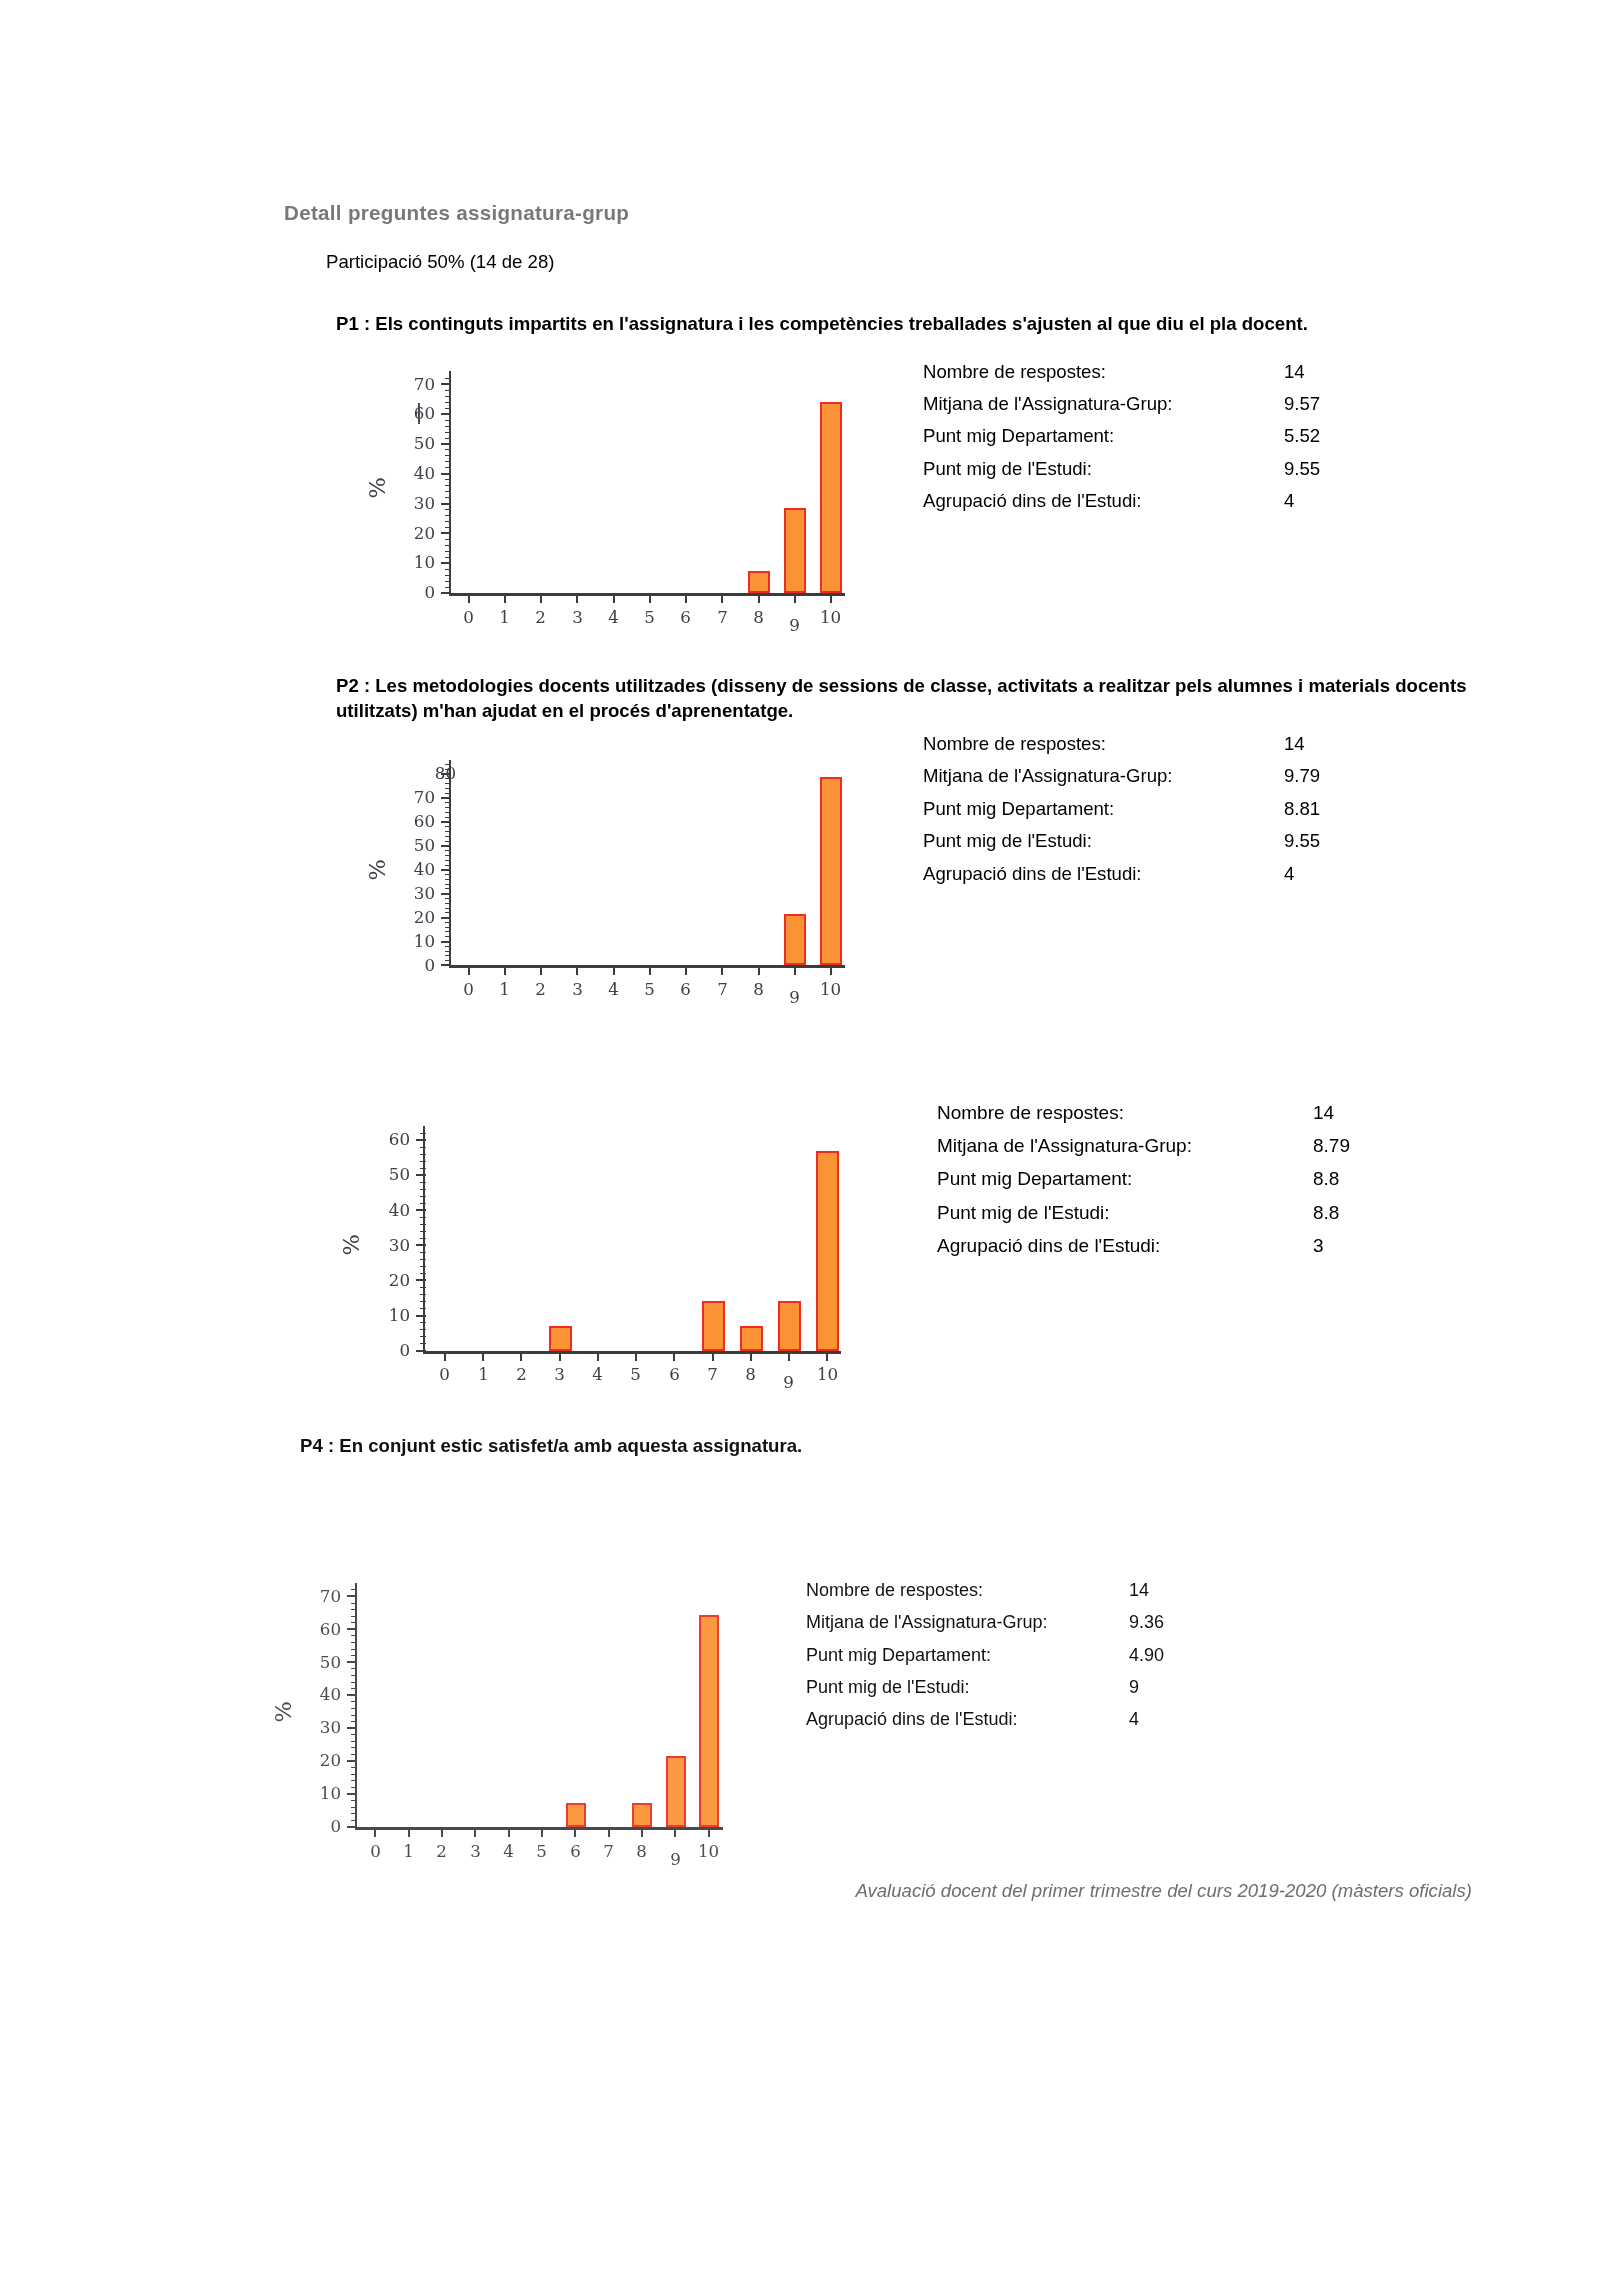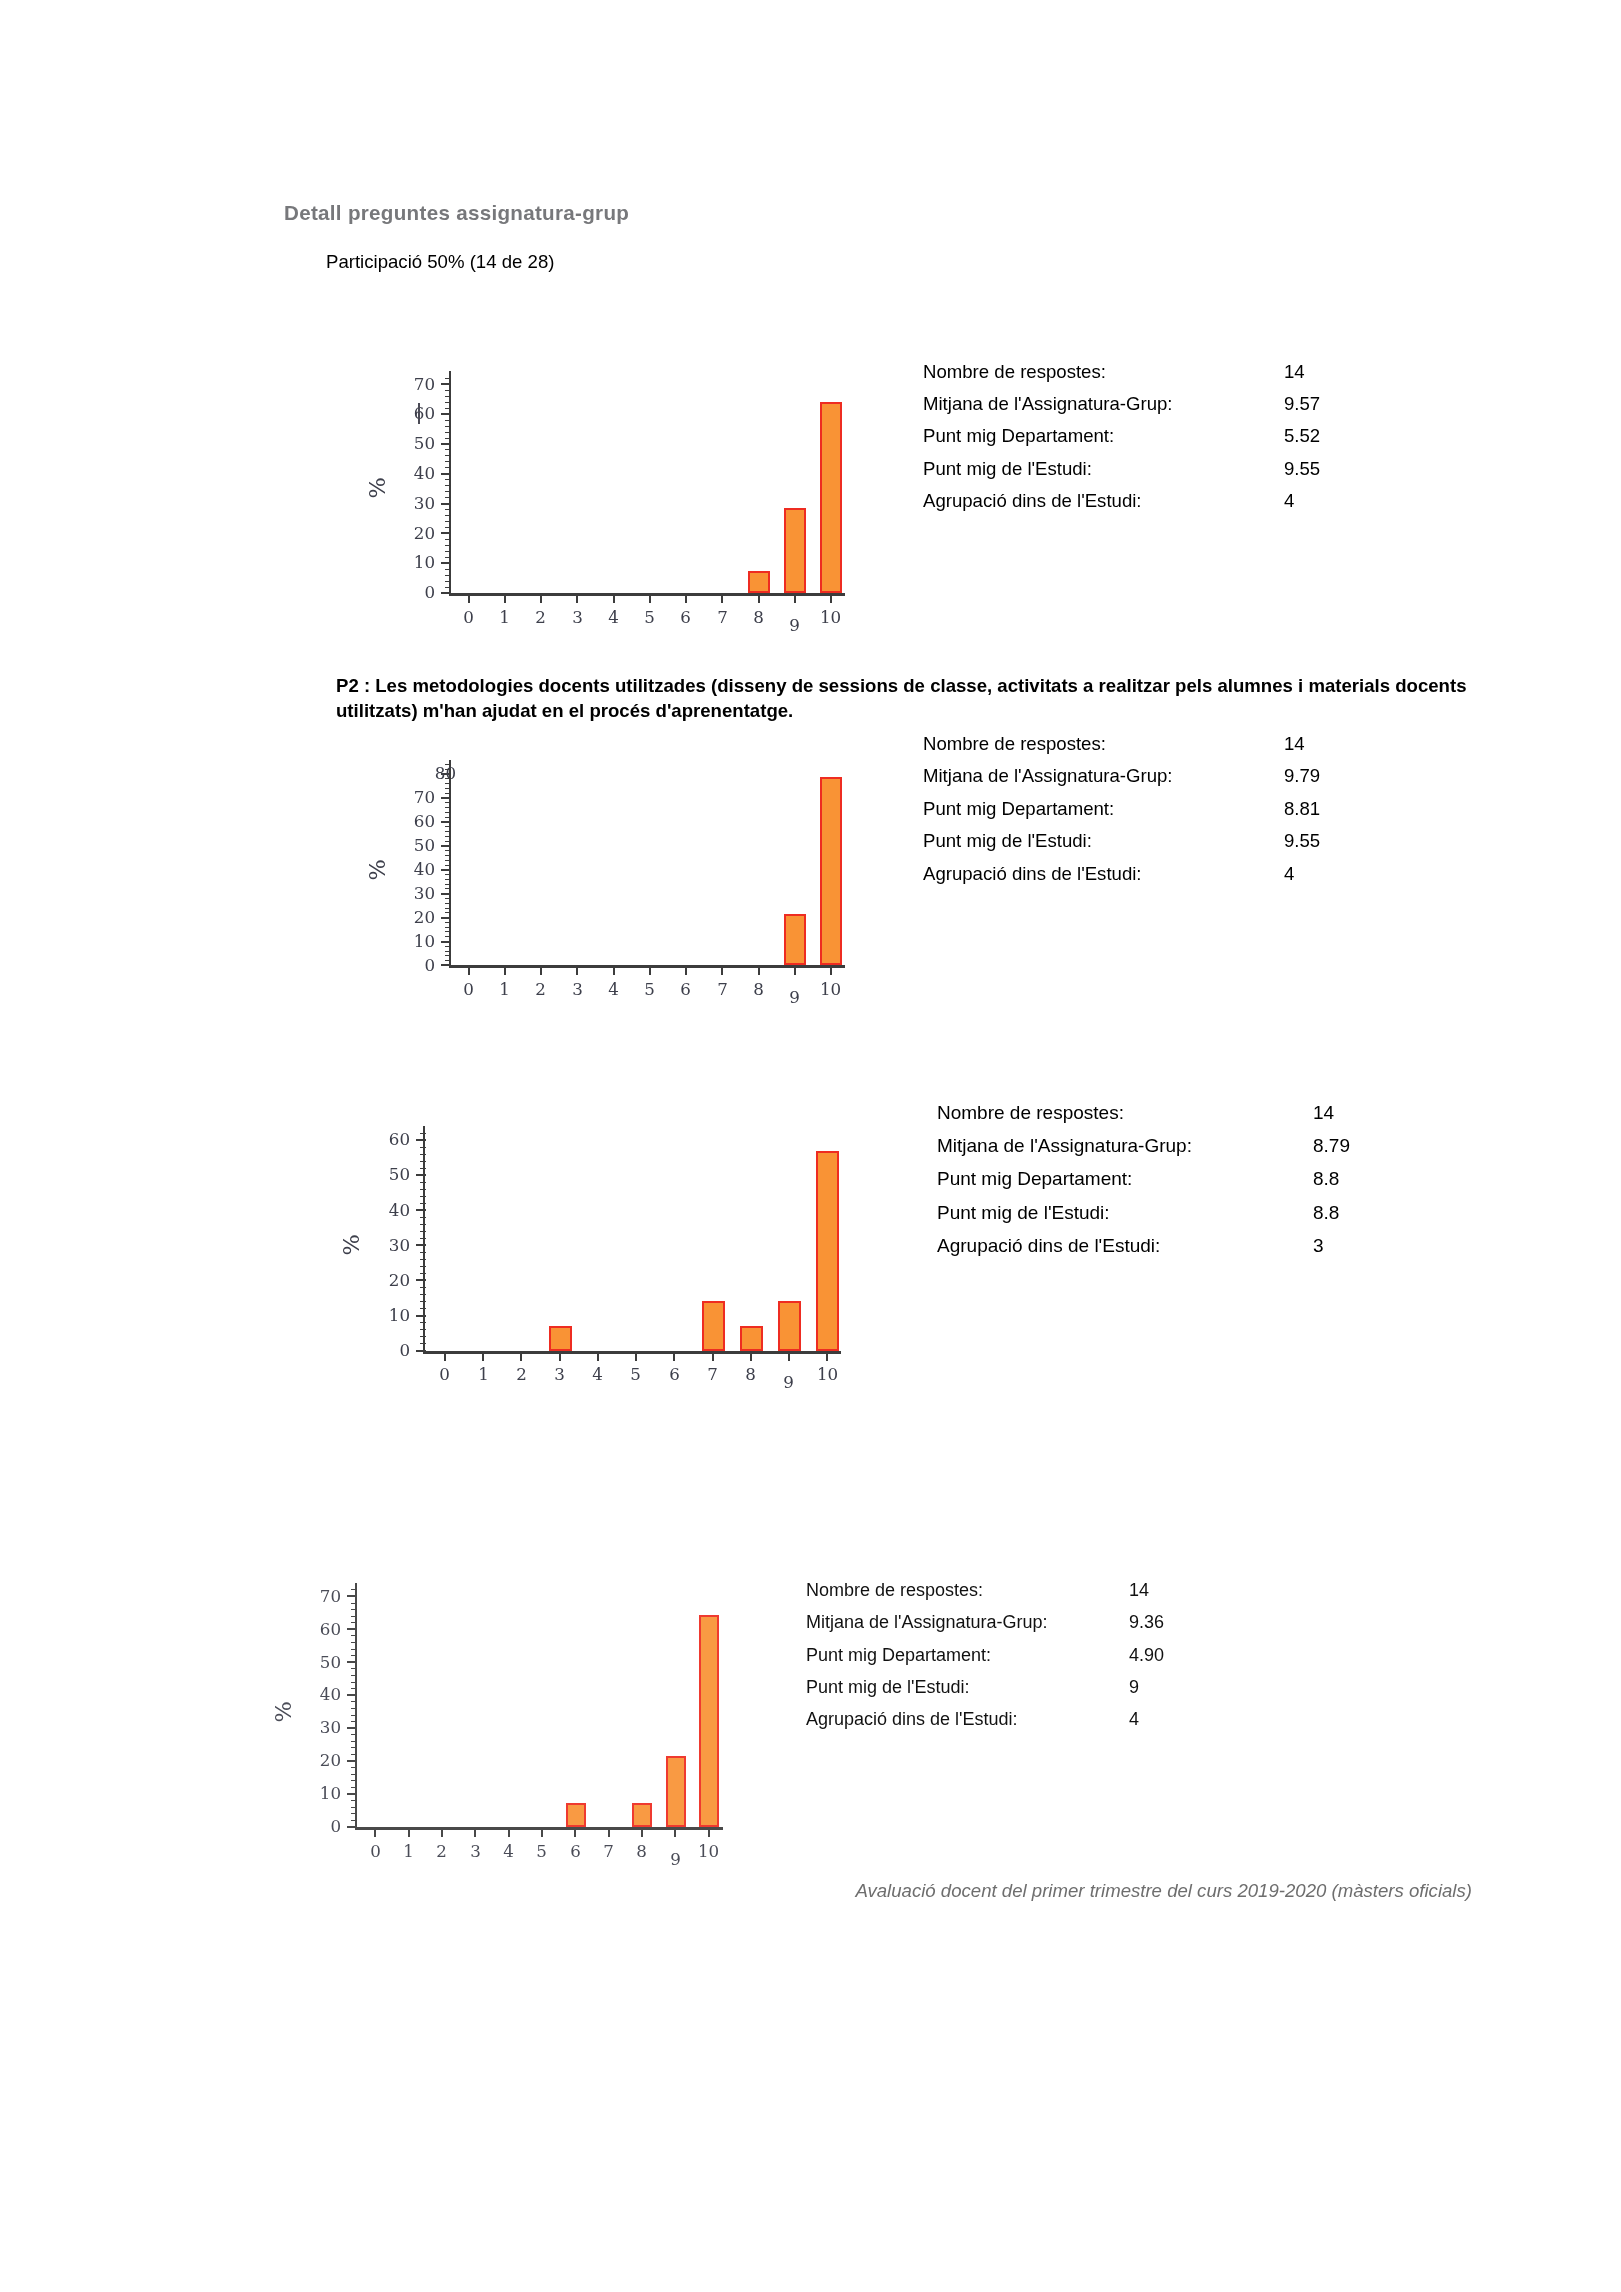--- a/index.html
+++ b/index.html
@@ -21,20 +21,21 @@
   .blurred{filter:blur(0.4px);opacity:.93;}
 </style>
 </head>
 <body>
 
 <div class="page">
   <div class="abs page-title" style="left:260px;top:201px;margin-left:24px;">Detall preguntes assignatura-grup</div>
   <div class="abs participation" style="left:326px;top:251px;">Participació 50% (14 de 28)</div>
   <div id="content">
       <div class="overlay">
+        <div class="abs q-title" style="left: 336px; top: 312px; width: 1284px;">P1 : Els continguts impartits en l'assignatura i les competències treballades s'ajusten al que diu el pla docent.</div>
         <div class="abs axis" style="left: 449px; top: 371px; width: 2px; height: 225px;"></div>
         <div class="abs axis" style="left: 449px; top: 593px; width: 396px; height: 2.9px;"></div>
         <div class="abs axis" style="left: 441px; top: 592px; width: 9.8px; height: 2px;"></div>
         <div class="abs ytick-label" style="left: 388px; top: 582px; width: 47px;">0</div>
         <div class="abs axis" style="left: 441px; top: 562px; width: 9.8px; height: 2px;"></div>
         <div class="abs ytick-label" style="left: 388px; top: 552px; width: 47px;">10</div>
         <div class="abs axis" style="left: 441px; top: 532px; width: 9.8px; height: 2px;"></div>
         <div class="abs ytick-label" style="left: 388px; top: 523px; width: 47px;">20</div>
         <div class="abs axis" style="left: 441px; top: 503px; width: 9.8px; height: 2px;"></div>
         <div class="abs ytick-label" style="left: 388px; top: 493px; width: 47px;">30</div>
@@ -280,20 +281,21 @@
         <div class="abs stat-label" style="left: 937px; top: 1135px; font-size: 19px;">Mitjana de l'Assignatura-Grup:</div>
         <div class="abs stat-value" style="left: 1313px; top: 1135px; font-size: 19px;">8.79</div>
         <div class="abs stat-label" style="left: 937px; top: 1168px; font-size: 19px;">Punt mig Departament:</div>
         <div class="abs stat-value" style="left: 1313px; top: 1168px; font-size: 19px;">8.8</div>
         <div class="abs stat-label" style="left: 937px; top: 1202px; font-size: 19px;">Punt mig de l'Estudi:</div>
         <div class="abs stat-value" style="left: 1313px; top: 1202px; font-size: 19px;">8.8</div>
         <div class="abs stat-label" style="left: 937px; top: 1235px; font-size: 19px;">Agrupació dins de l'Estudi:</div>
         <div class="abs stat-value" style="left: 1313px; top: 1235px; font-size: 19px;">3</div>
       </div>
       <div class="overlay blurred">
+        <div class="abs q-title" style="left: 300px; top: 1434px; width: 1284px;">P4 : En conjunt estic satisfet/a amb aquesta assignatura.</div>
         <div class="abs axis" style="left: 355px; top: 1583px; width: 2px; height: 247px;"></div>
         <div class="abs axis" style="left: 355px; top: 1827px; width: 368px; height: 2.9px;"></div>
         <div class="abs axis" style="left: 347px; top: 1826px; width: 9.8px; height: 2px;"></div>
         <div class="abs ytick-label" style="left: 294px; top: 1816px; width: 47px;">0</div>
         <div class="abs axis" style="left: 347px; top: 1793px; width: 9.8px; height: 2px;"></div>
         <div class="abs ytick-label" style="left: 294px; top: 1783px; width: 47px;">10</div>
         <div class="abs axis" style="left: 347px; top: 1760px; width: 9.8px; height: 2px;"></div>
         <div class="abs ytick-label" style="left: 294px; top: 1750px; width: 47px;">20</div>
         <div class="abs axis" style="left: 347px; top: 1727px; width: 9.8px; height: 2px;"></div>
         <div class="abs ytick-label" style="left: 294px; top: 1717px; width: 47px;">30</div>

